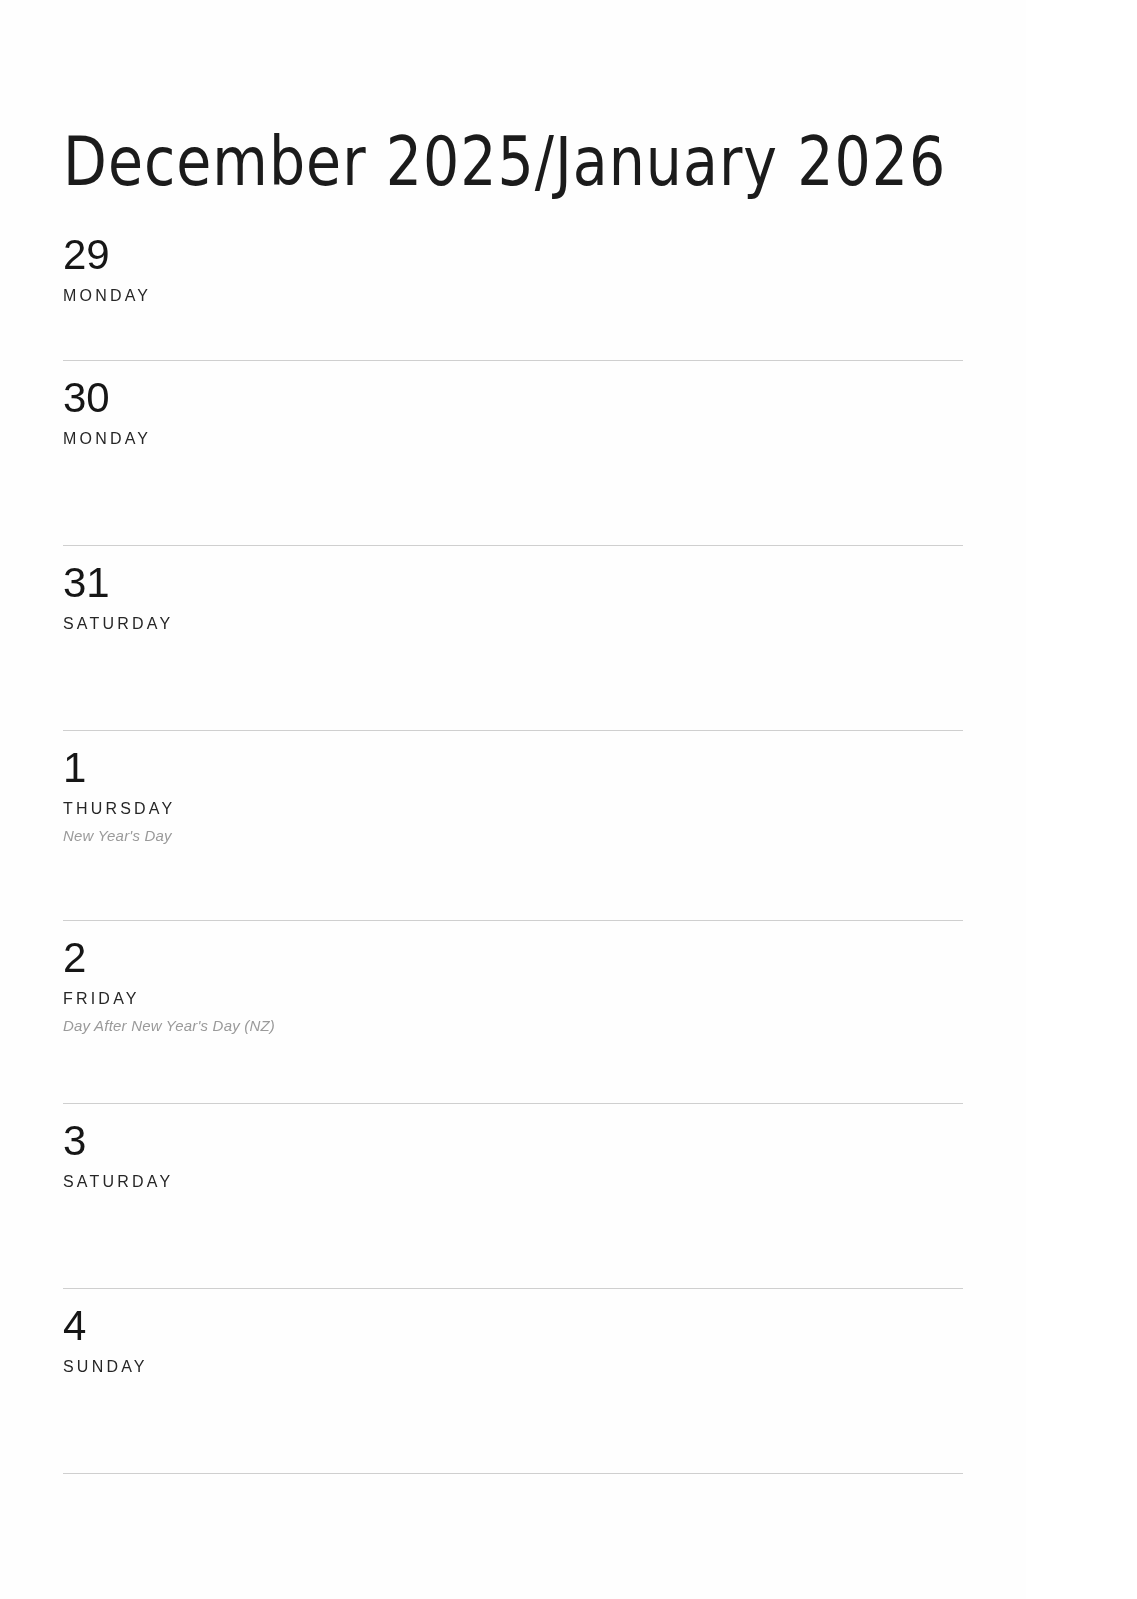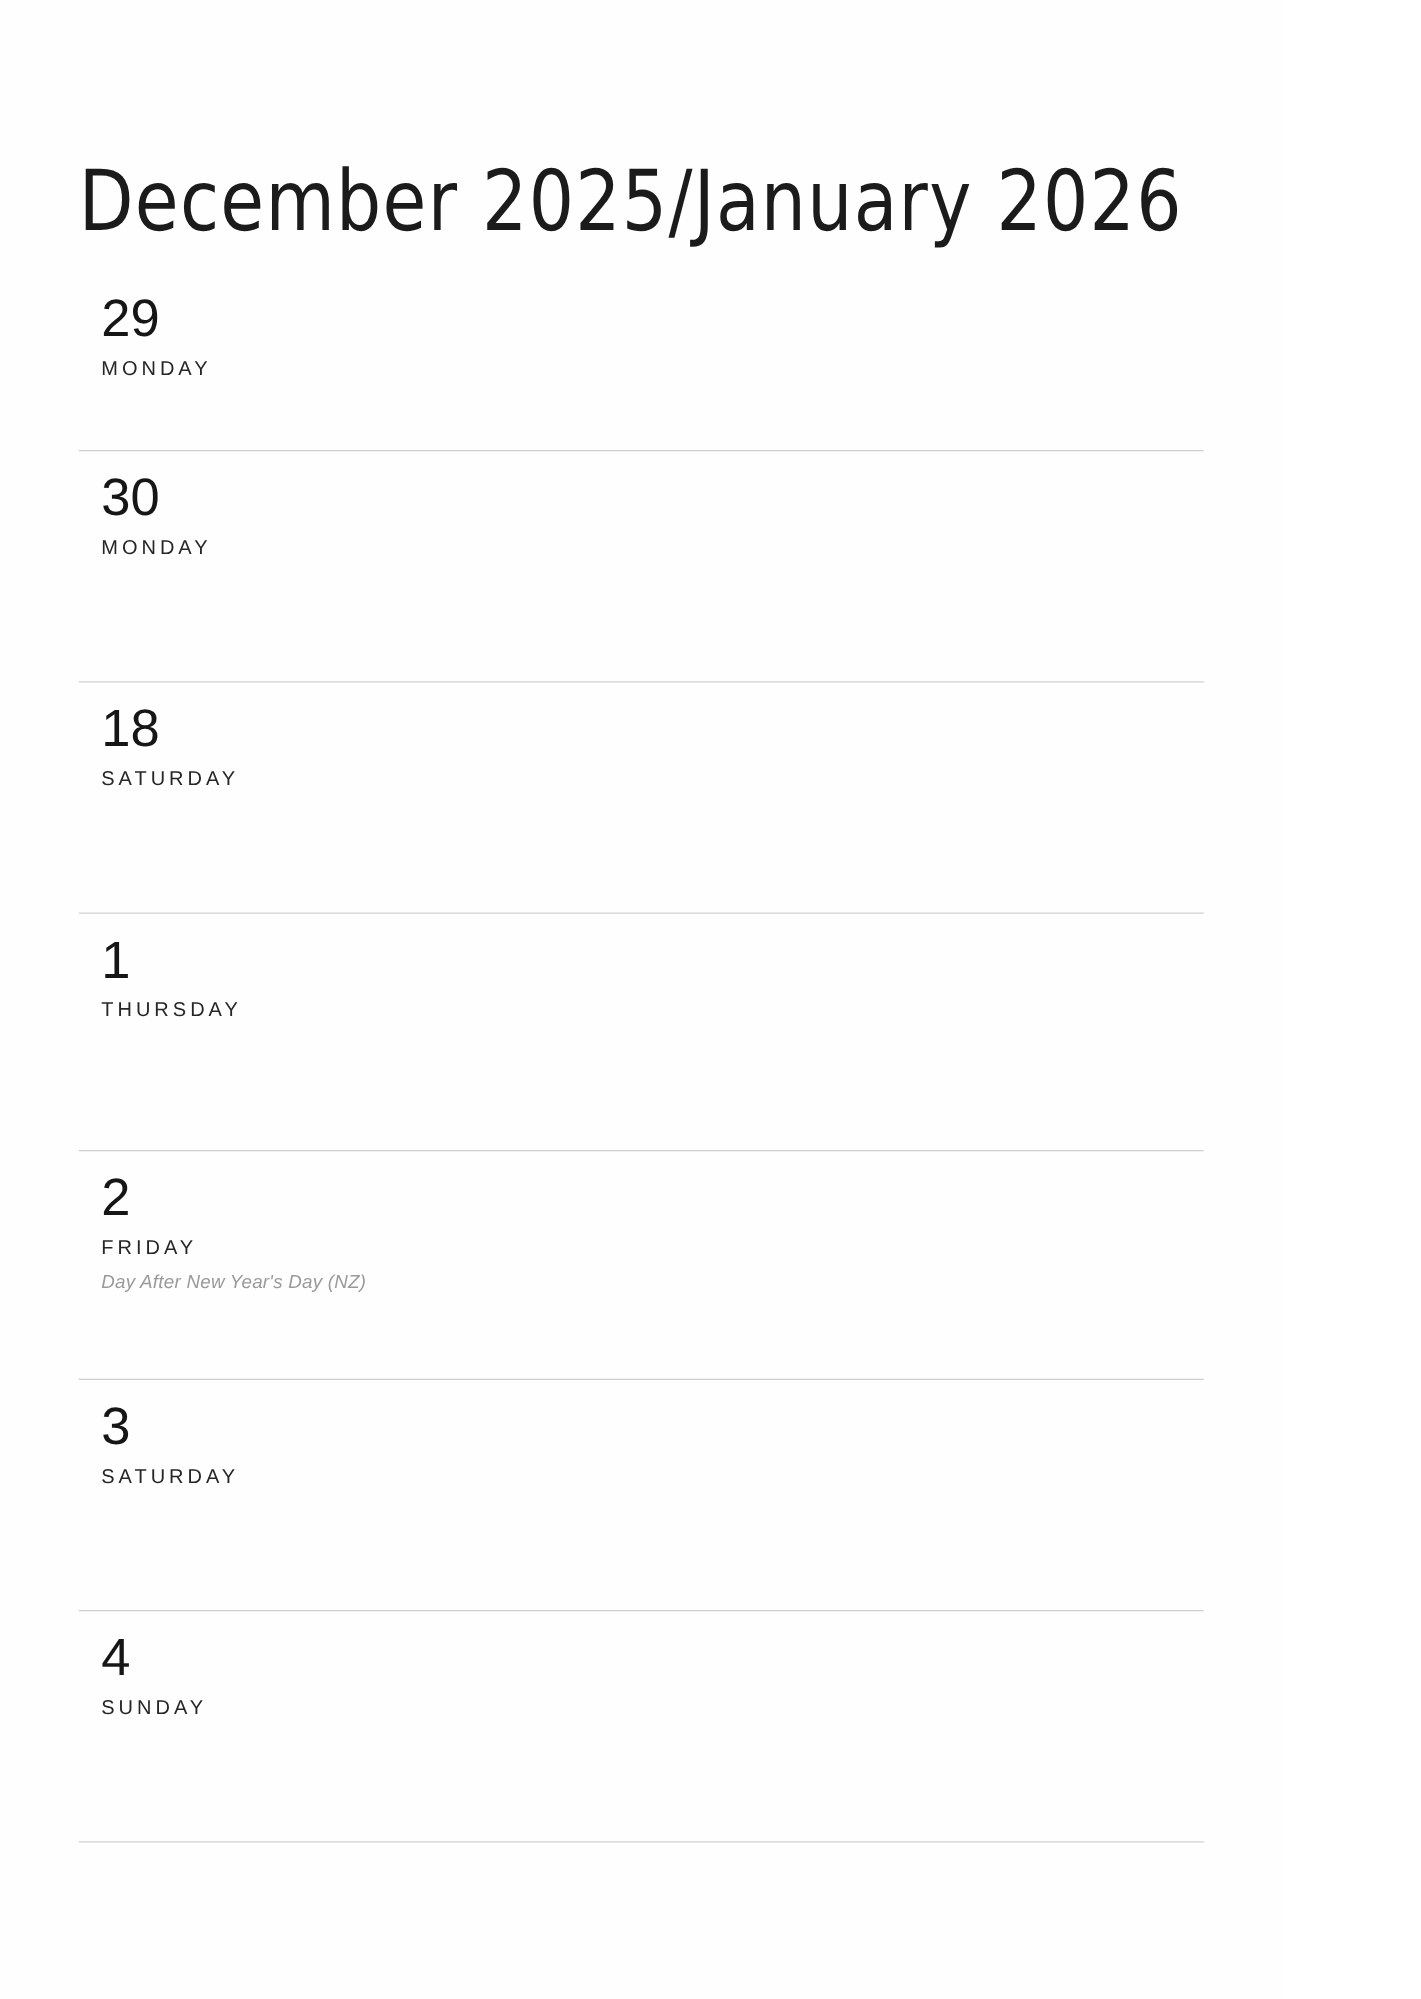--- a/index.html
+++ b/index.html
@@ -75,21 +75,20 @@
     font-size: 15px;
     line-height: 19px;
     letter-spacing: 0.2px;
     color: #9a9a9a;
     margin-top: 5px;
   }
 
   .day-inner {
     padding-top: 14px;
     padding-bottom: 14px;
-    margin-left: 18px;
   }
 </style>
 </head>
 <body>
 
 <div class="page">
 
   <h1 class="page-title">December 2025/January 2026</h1>
 
   <div class="days">
@@ -105,30 +104,31 @@
     <div class="day-row" style="height:185px;">
       <div class="day-inner">
         <div class="day-number">30</div>
         <div class="day-name">MONDAY</div>
         <div class="day-note"></div>
       </div>
     </div>
 
     <div class="day-row" style="height:185px;">
       <div class="day-inner">
-        <div class="day-number">18</div>
+        <div class="day-number">31</div>
         <div class="day-name">SATURDAY</div>
         <div class="day-note"></div>
       </div>
     </div>
 
     <div class="day-row" style="height:190px;">
       <div class="day-inner">
         <div class="day-number">1</div>
         <div class="day-name">THURSDAY</div>
+        <div class="day-note">New Year's Day</div>
       </div>
     </div>
 
     <div class="day-row" style="height:183px;">
       <div class="day-inner">
         <div class="day-number">2</div>
         <div class="day-name">FRIDAY</div>
         <div class="day-note">Day After New Year's Day (NZ)</div>
       </div>
     </div>

